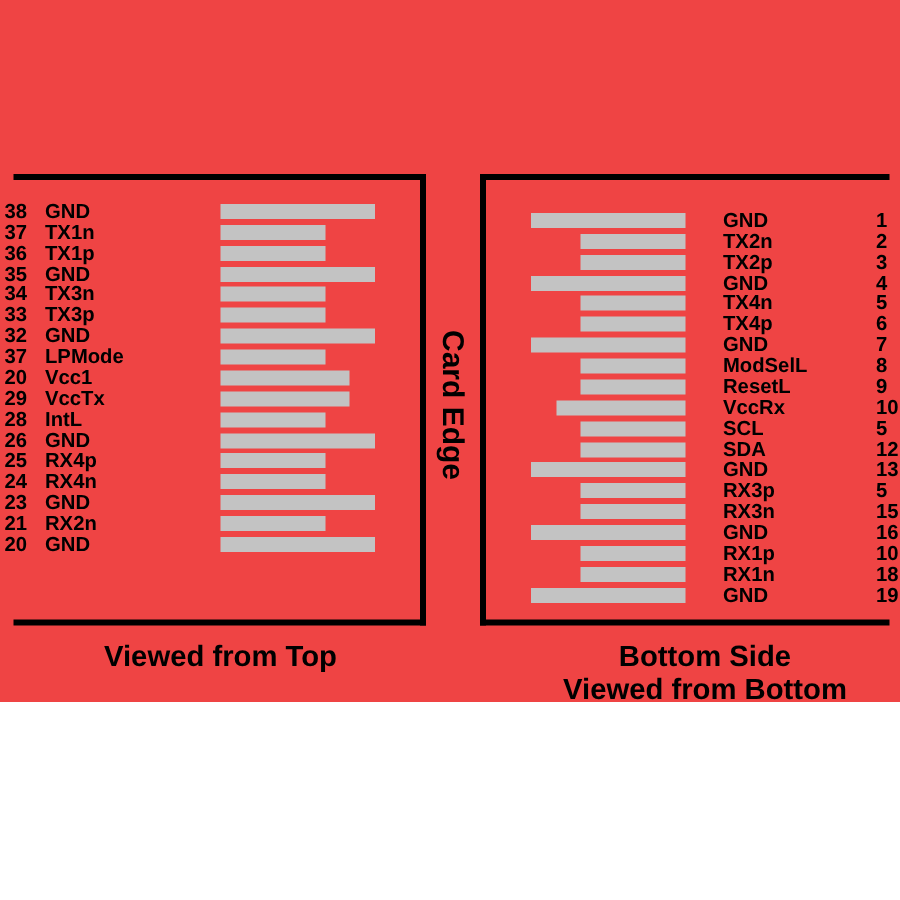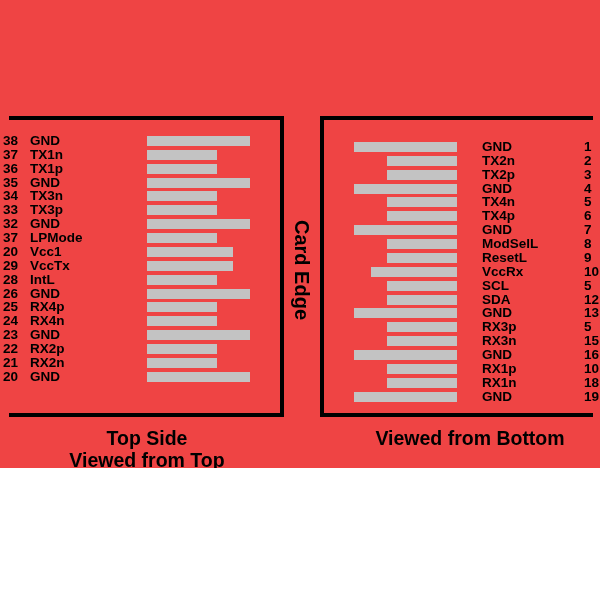--- a/index.html
+++ b/index.html
@@ -136,25 +136,20 @@
         <span class="num">24</span>
         <span class="lbl">RX4n</span>
         <span class="pad" style="width: 70px; background: rgb(195, 195, 195);"></span>
       </div>
       <div class="pin-row">
         <span class="num">23</span>
         <span class="lbl">GND</span>
         <span class="pad" style="width: 103px; background: rgb(195, 195, 195);"></span>
       </div>
       <div class="pin-row">
-        <span class="num">22</span>
-        <span class="lbl">RX2p</span>
-        <span class="pad" style="width: 70px; background: rgb(195, 195, 195);"></span>
-      </div>
-      <div class="pin-row">
         <span class="num">21</span>
         <span class="lbl">RX2n</span>
         <span class="pad" style="width: 70px; background: rgb(195, 195, 195);"></span>
       </div>
       <div class="pin-row">
         <span class="num">20</span>
         <span class="lbl">GND</span>
         <span class="pad" style="width: 103px; background: rgb(195, 195, 195);"></span>
       </div>
     </div>
@@ -252,21 +247,21 @@
       <div class="pin-row">
         <span class="num">19</span>
         <span class="lbl">GND</span>
         <span class="pad" style="width: 103px; background: rgb(195, 195, 195);"></span>
       </div>
     </div>
 
   <div class="card-edge">Card Edge</div>
 
   <div class="caption left">
-    <div>Top Side</div>
     <div>Viewed from Top</div>
   </div>
 
   <div class="caption right">
+    <div>Bottom Side</div>
     <div>Viewed from Bottom</div>
   </div>
 
 </div>
 
 </body></html>

